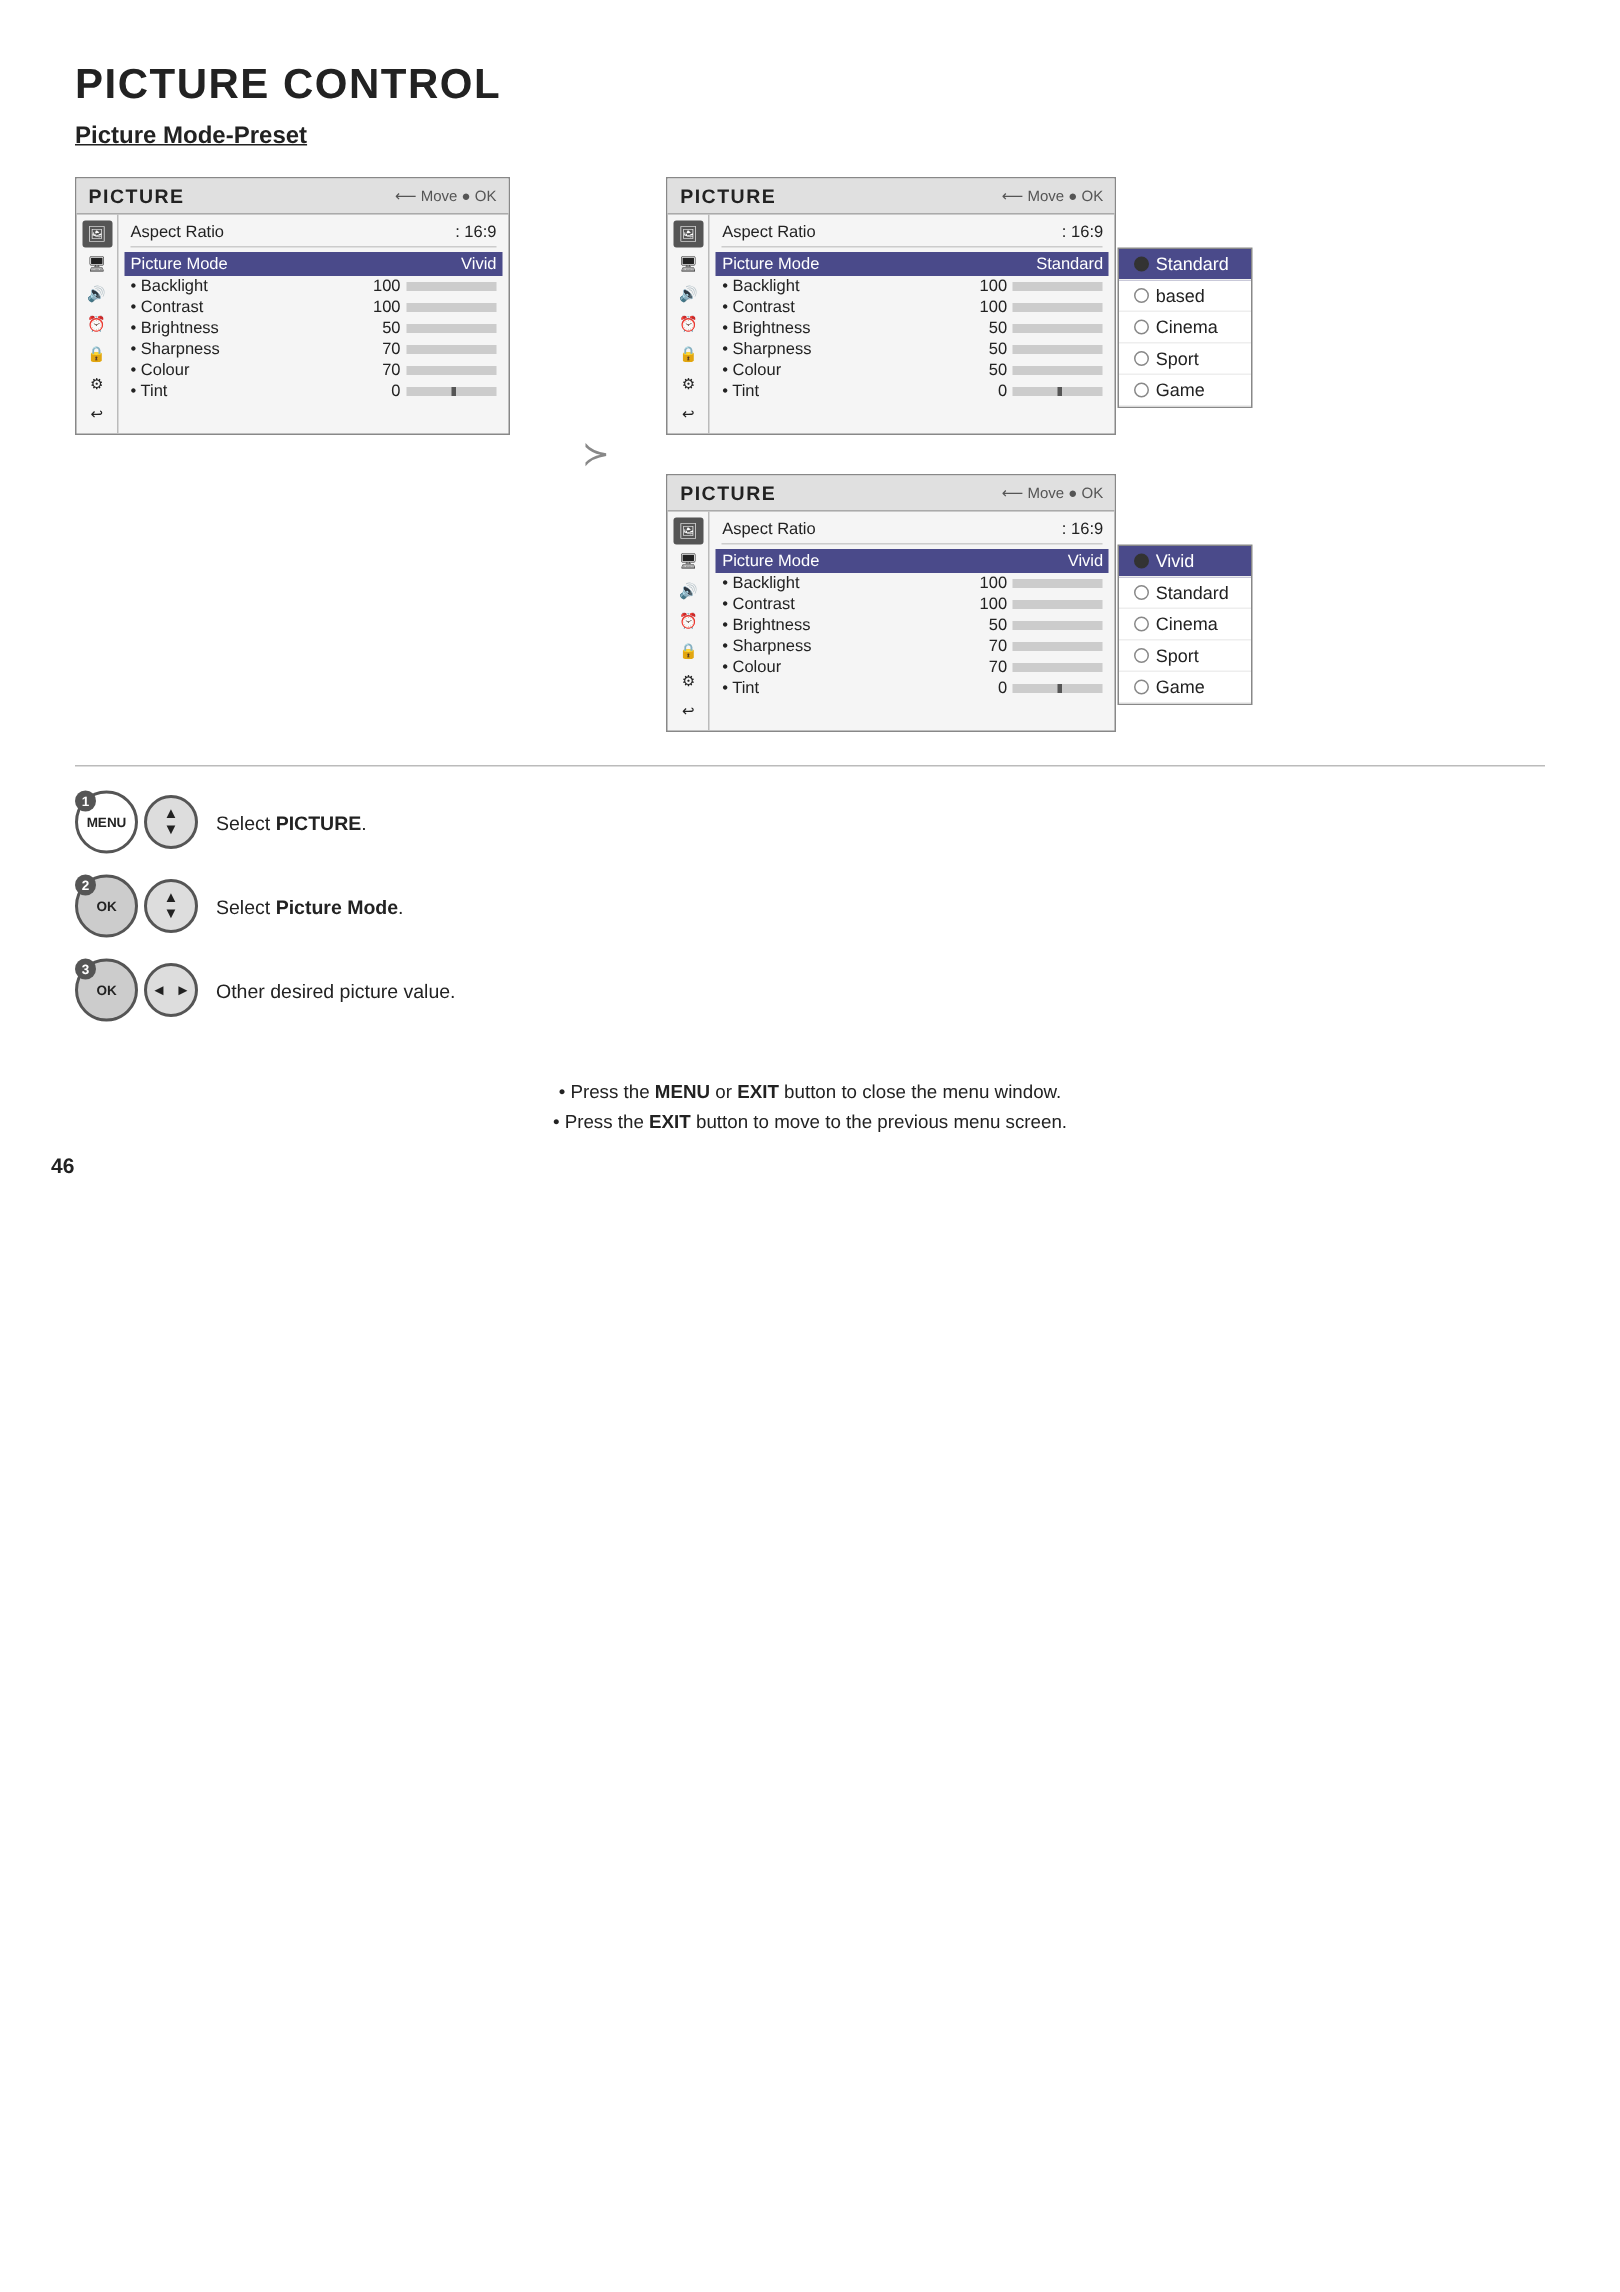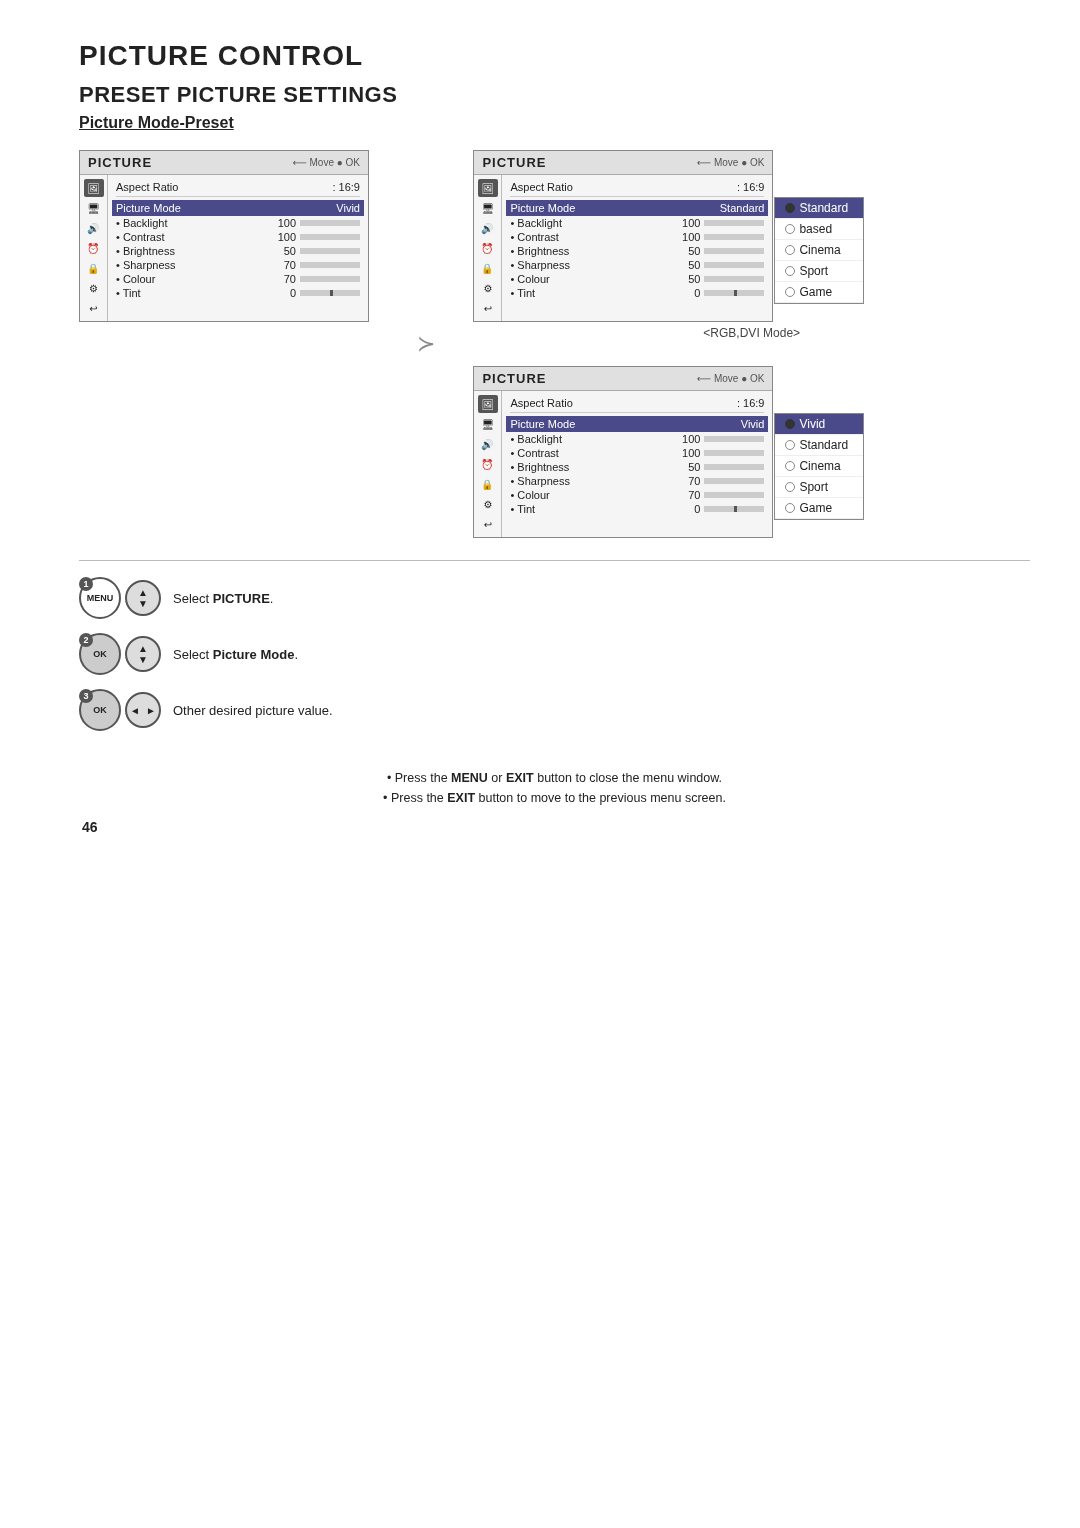--- a/index.html
+++ b/index.html
@@ -6,21 +6,20 @@
     body {
       width: 1080px;
       min-height: 1528px;
       font-family: Arial, sans-serif;
       background: #fff;
       color: #222;
       font-size: 14px;
     }
     .page {
       padding: 40px 50px 60px 50px;
-      margin-left: 29px;
     }
     h1.title {
       font-size: 28px;
       font-weight: bold;
       letter-spacing: 1px;
       margin-bottom: 10px;
       text-transform: uppercase;
     }
     h2.subtitle {
       font-size: 22px;
@@ -290,38 +289,37 @@
       gap: 6px;
     }
     .note-item {
       font-size: 12.5px;
       text-align: center;
     }
     
     .page-num {
       position: absolute;
       bottom: 30px;
-      left: 53px;
+      left: 34px;
       font-size: 14px;
       font-weight: bold;
     }
     .pic-menu-wrapper {
       position: relative;
     }
     .steps-right b {
       font-weight: bold;
     }
   </style>
 </head>
 <body>
 
 <div class="page" style="position:relative;">
 
   <h1 class="title">PICTURE CONTROL</h1>
-  <h2 class="subtitle">PRESET PICTURE SETTINGS</h2>
   <h3 class="section-title">Picture Mode-Preset</h3>
 
   <div class="top-section">
 
     <div class="left-col">
       <div class="pic-menu">
         <div class="pic-menu-header">
           <span class="pic-menu-title">PICTURE</span>
           <span class="pic-menu-nav">⟵ Move  ● OK</span>
         </div>
@@ -467,21 +465,20 @@
                   <span>Sport</span>
                 </div>
                 <div class="dp-item dp-radio">
                   <span class="dp-circle"></span>
                   <span>Game</span>
                 </div>
               </div>
             </div>
           </div>
         </div>
-        <div class="caption">&lt;RGB,DVI Mode&gt;</div>
       </div>
 
       <div style="position:relative; margin-top:10px;">
         <div class="pic-menu pic-menu-wrapper" style="width:300px; position:relative;">
           <div class="pic-menu-header">
             <span class="pic-menu-title">PICTURE</span>
             <span class="pic-menu-nav">⟵ Move  ● OK</span>
           </div>
           <div class="pic-menu-icons">
             <div class="pic-menu-icon-col">

